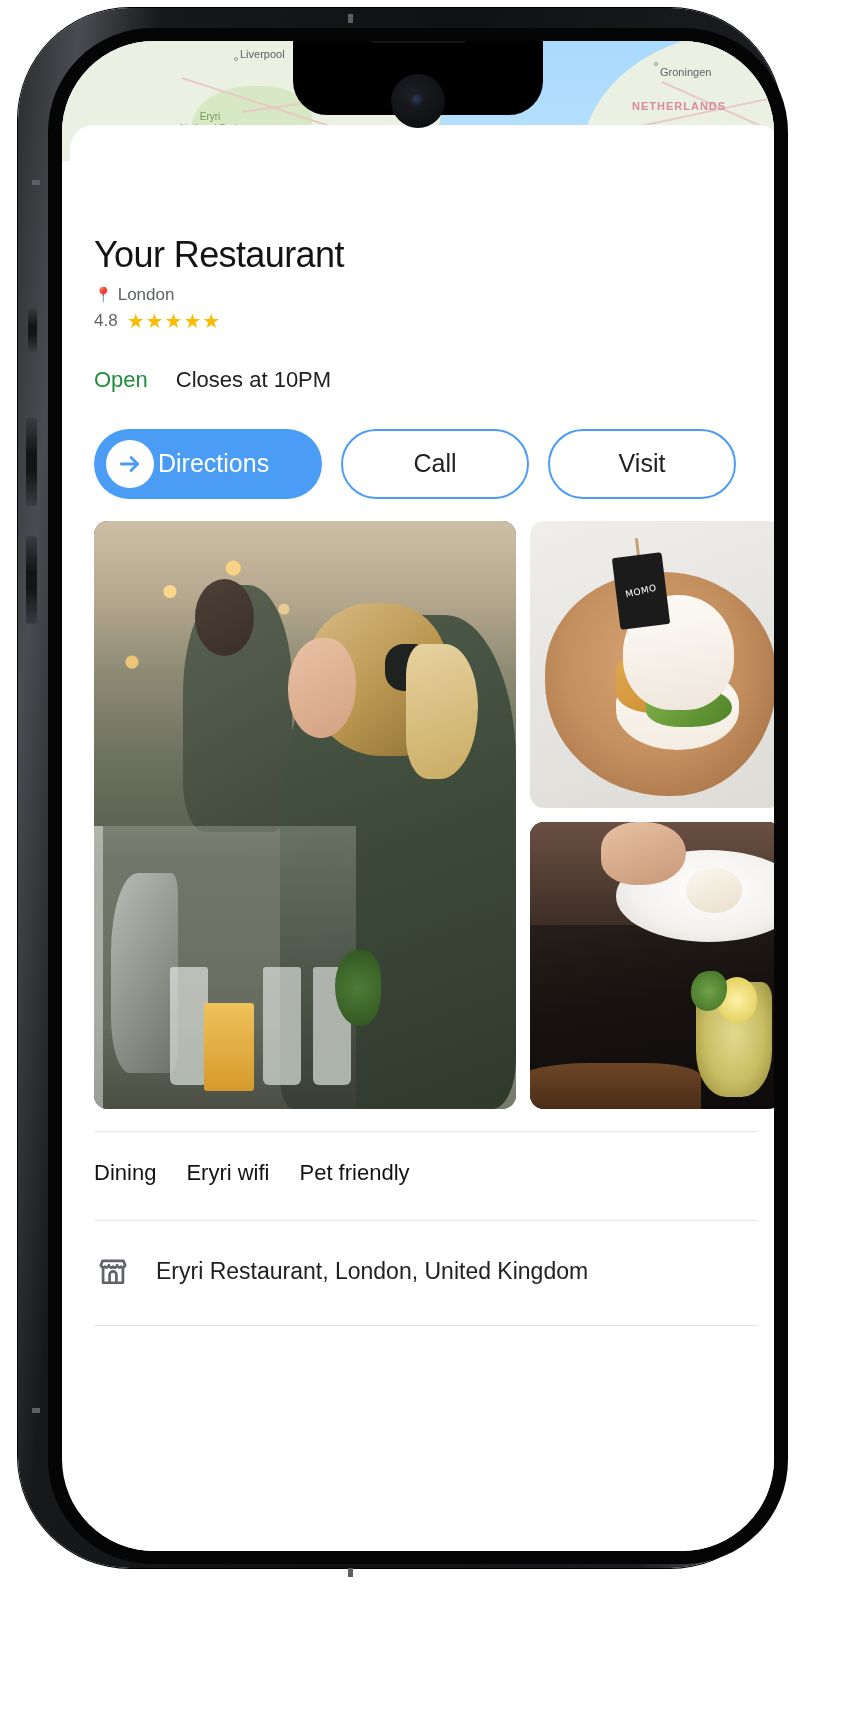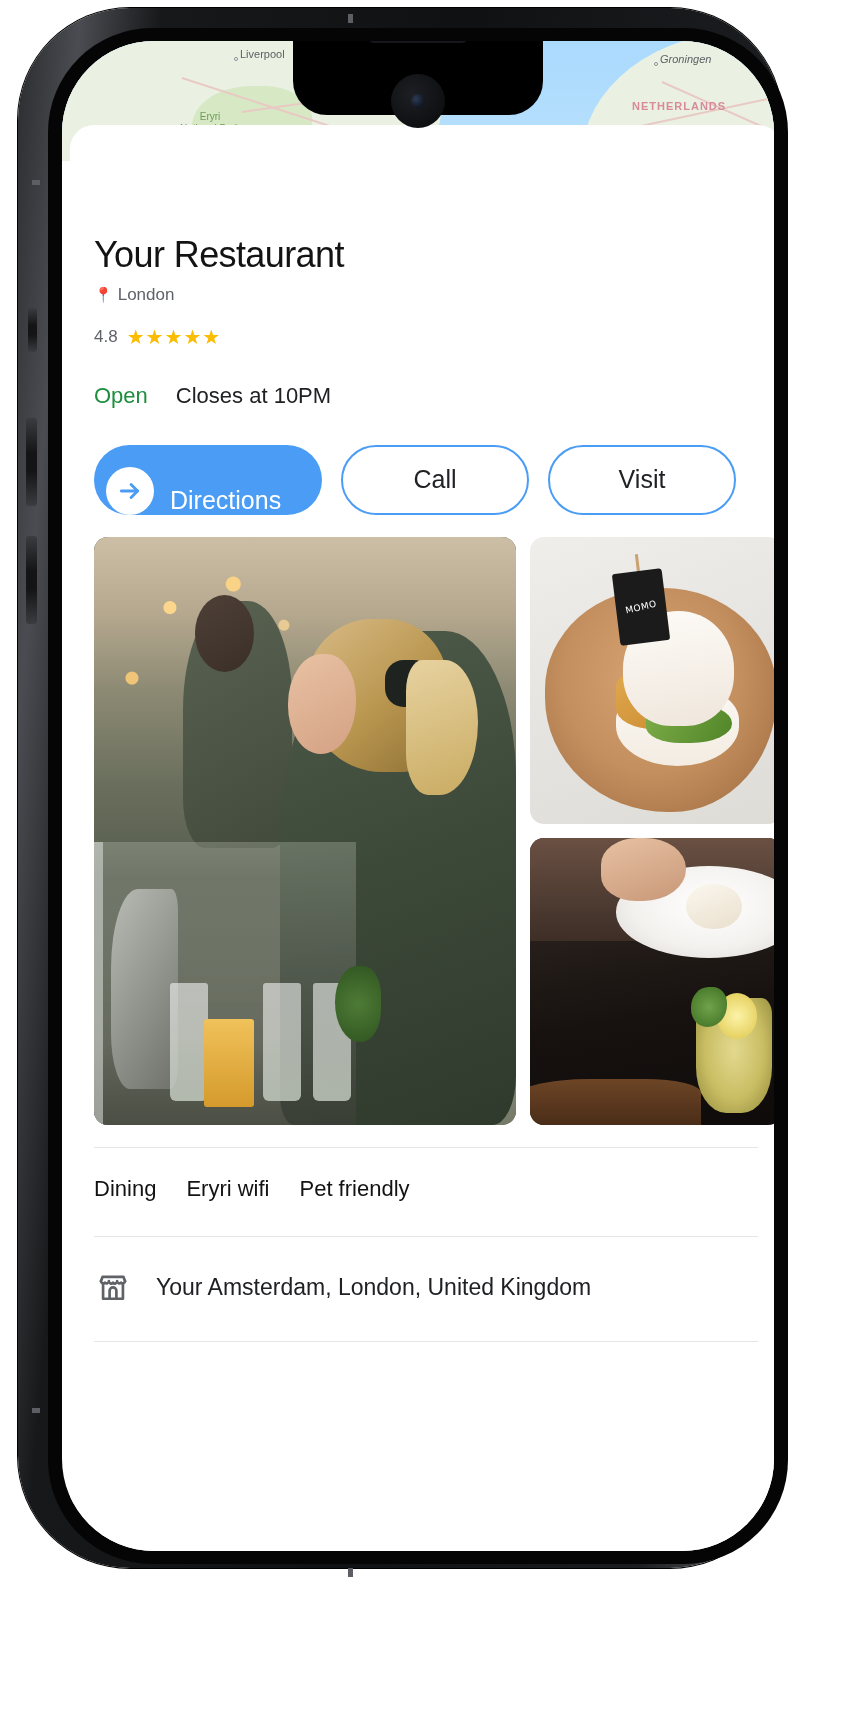--- a/index.html
+++ b/index.html
@@ -194,21 +194,21 @@
     margin-top: 10px;
     display: flex;
     align-items: center;
     gap: 5px;
     font-size: 17px;
     color: #5f6368;
   }
   .pin-icon { font-size: 15px; line-height: 1; }
 
   .ratingline {
-    margin-top: 22px;
+    margin-top: 6px;
     display: flex;
     align-items: center;
     gap: 9px;
   }
   .rating-num { font-size: 17px; color: #5f6368; }
   .stars { color: #fbbc04; font-size: 20px; letter-spacing: 1px; line-height: 1; }
 
   .hoursline {
     margin-top: 36px;
     display: flex;
@@ -234,22 +234,21 @@
     font-size: 25px;
     cursor: pointer;
     user-select: none;
   }
   .btn-primary {
     flex: 0 0 228px;
     background: #4a9cf5;
     color: #fff;
     justify-content: flex-start;
     padding-left: 12px;
-    gap: 16px;
-    align-items: flex-end;
+    gap: 4px;
   }
   .arrow-circle {
     width: 48px; height: 48px;
     border-radius: 50%;
     background: #ffffff;
     display: flex; align-items: center; justify-content: center;
     flex: none;
   }
   .arrow-circle svg { display: block; }
   .btn-outline {
@@ -587,21 +586,21 @@
         <div class="map-road" style="left:600px; top:40px; width:140px; transform:rotate(24deg);"></div>
         <div class="map-road" style="left:560px; top:88px; width:160px; transform:rotate(-12deg);"></div>
 
         <div class="map-dot" style="left:172px; top:16px;"></div>
         <div class="map-dot" style="left:222px; top:99px;"></div>
         <div class="map-dot" style="left:592px; top:21px;"></div>
         <div class="map-dot" style="left:572px; top:101px;"></div>
 
         <div class="map-label" style="left:178px; top:7px;">Liverpool</div>
         <div class="map-label" style="left:228px; top:90px;">Birmingham</div>
-        <div class="map-label" style="left:598px; top:12px;font-style:italic;">Groningen</div>
+        <div class="map-label" style="left:598px; top:25px;">Groningen</div>
         <div class="map-label" style="left:578px; top:92px;">Amsterdam</div>
         <div class="map-label country" style="left:570px; top:59px;">NETHERLANDS</div>
         <div class="map-label park" style="left:100px; top:70px; width:96px; white-space:pre;">Eryri
 National Park</div>
       </div>
 
       <div class="notch"></div>
       <div class="notch-speaker"></div>
       <div class="notch-cam">
         <div class="notch-cam-inner"></div>
@@ -706,21 +705,21 @@
 
         <div class="inforow">
           <span class="info-icon">
             <svg width="34" height="34" viewBox="0 0 24 24" fill="none" stroke="#5f6368" stroke-width="1.9" stroke-linecap="round" stroke-linejoin="round">
               <path d="M3.5 7.2 L4.6 4.2 H19.4 L20.5 7.2"></path>
               <path d="M3.5 7.2 a1.6 1.6 0 0 0 2.8 1 a1.6 1.6 0 0 0 2.8 -1 a1.6 1.6 0 0 0 2.9 1 a1.6 1.6 0 0 0 2.9 -1 a1.6 1.6 0 0 0 2.8 1 a1.6 1.6 0 0 0 2.8 -1"></path>
               <path d="M5 9.4 V19.6 H19 V9.4"></path>
               <path d="M9.6 19.6 V14 a2.4 2.4 0 0 1 4.8 0 v5.6"></path>
             </svg>
           </span>
-          <span class="info-text">Your Amsterdam,  London, United Kingdom</span>
+          <span class="info-text">Eryri Restaurant,  London, United Kingdom</span>
         </div>
 
         <div class="divider" style="margin-top:34px;"></div>
 
 
       </div>
     </div>
   </div>
 </div>
 

